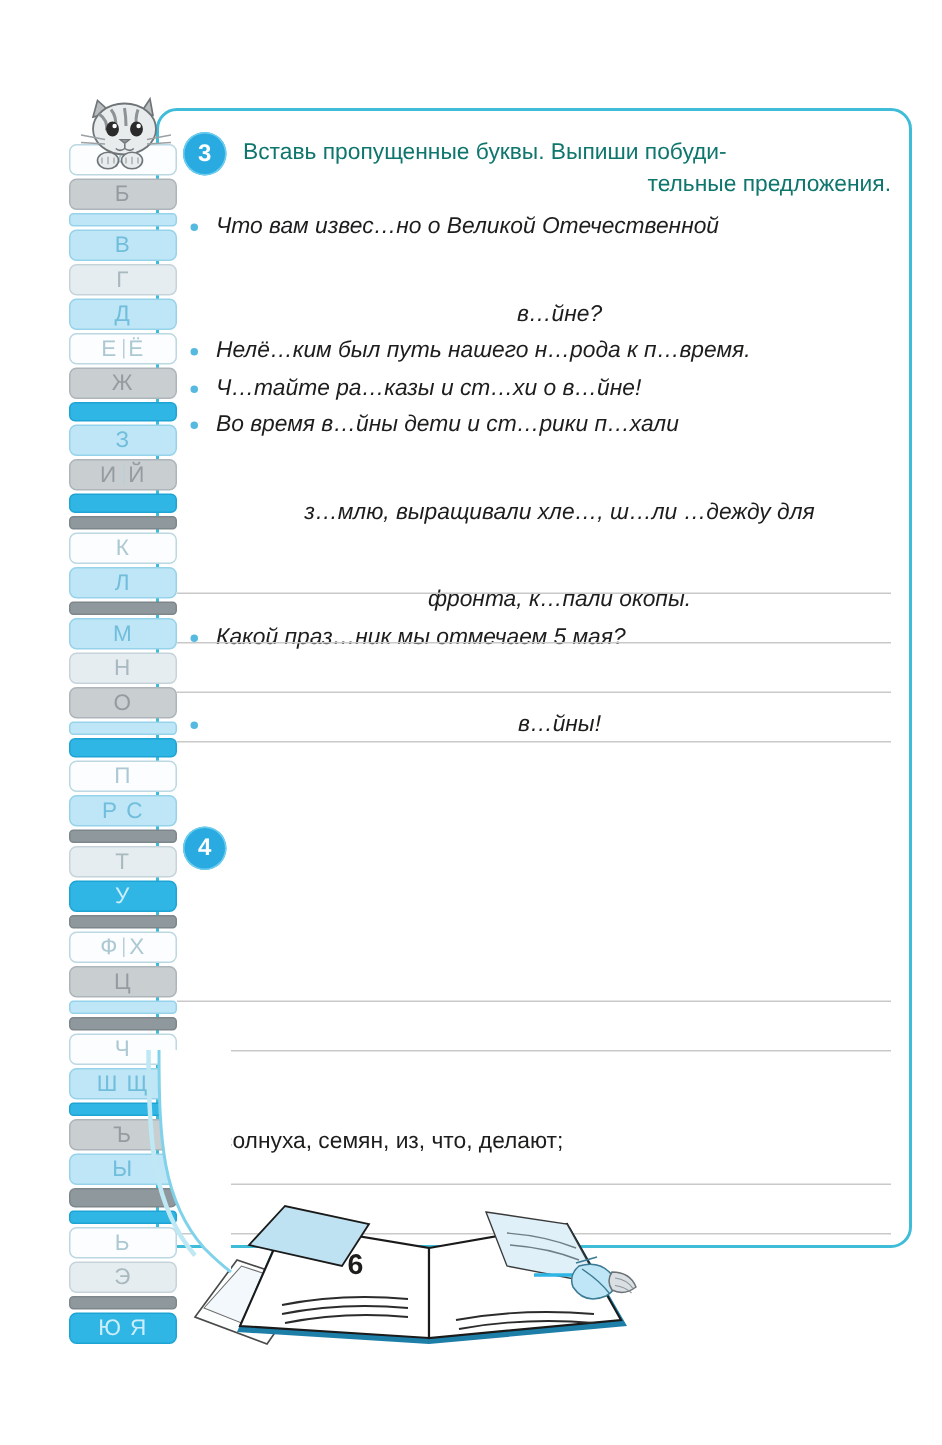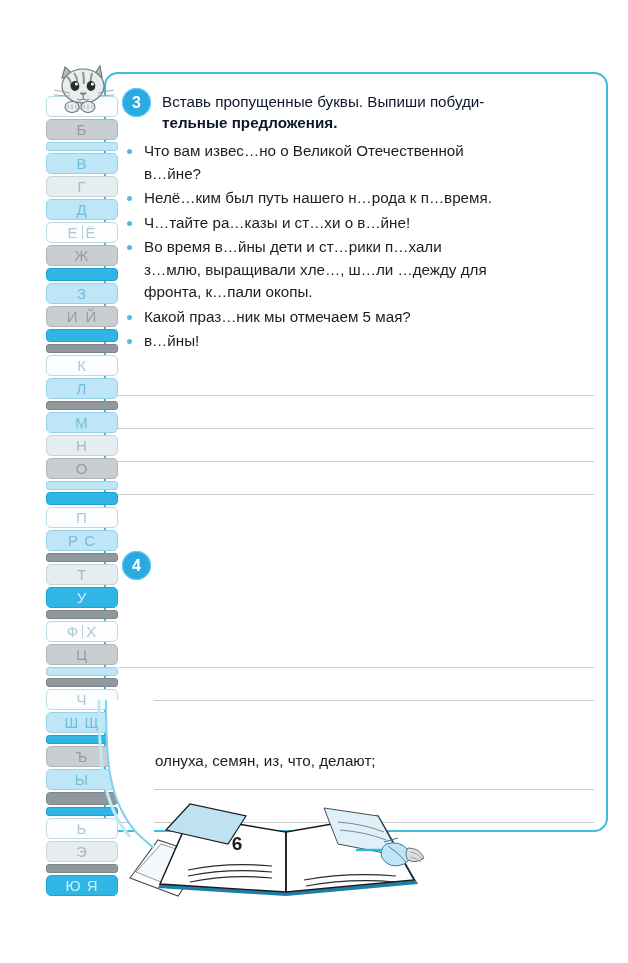--- a/index.html
+++ b/index.html
@@ -48,38 +48,38 @@
   
   .content{position:absolute;left:104px;top:72px;width:504px;height:760px;}
   .badge{
     position:absolute;left:18px;width:29px;height:29px;border-radius:50%;
     background:#29abe2;color:#fff;font-size:16px;font-weight:bold;
     display:flex;align-items:center;justify-content:center;
     box-shadow:0 0 0 1px #6fcdee inset;
   }
   .task-text{
     position:absolute;left:58px;width:432px;
-    font-size:15.2px;color:#0f172a;line-height:21px;
+    font-size:15.2px;color:#0f766e;line-height:21px;
     text-align:justify;text-justify:inter-word;
   }
-  .task-text .l2{display:block;text-align:left;font-weight:bold;}
+  .task-text .l2{display:block;text-align:right;}
 
   ul.bullets{
-    position:absolute;left:18px;width:480px;margin:0;padding:0;list-style:none;
+    position:absolute;left:18px;width:480px;margin:0;padding:0;list-style:none;font-style:italic;
   }
   ul.bullets li{
     position:relative;padding-left:22px;margin-bottom:2px;
     font-size:15.2px;color:#1d1d1b;line-height:22.5px;
     text-align:justify;text-justify:inter-word;
   }
   ul.bullets li::before{
     content:"";position:absolute;left:5px;top:9px;
     width:5px;height:5px;border-radius:50%;background:#56b9e0;
   }
-  ul.bullets li .last{display:block;text-align:left;}
+  ul.bullets li .last{display:block;text-align:center;margin-top:36px;}
 
   .wordline{
     position:absolute;left:18px;width:478px;
     font-size:15.2px;color:#1d1d1b;line-height:24px;
     text-align:justify;text-justify:inter-word;
   }
   .wordline .tail{display:block;text-align:left;}
 
   .rule{
     position:absolute;left:14px;width:476px;height:1px;

